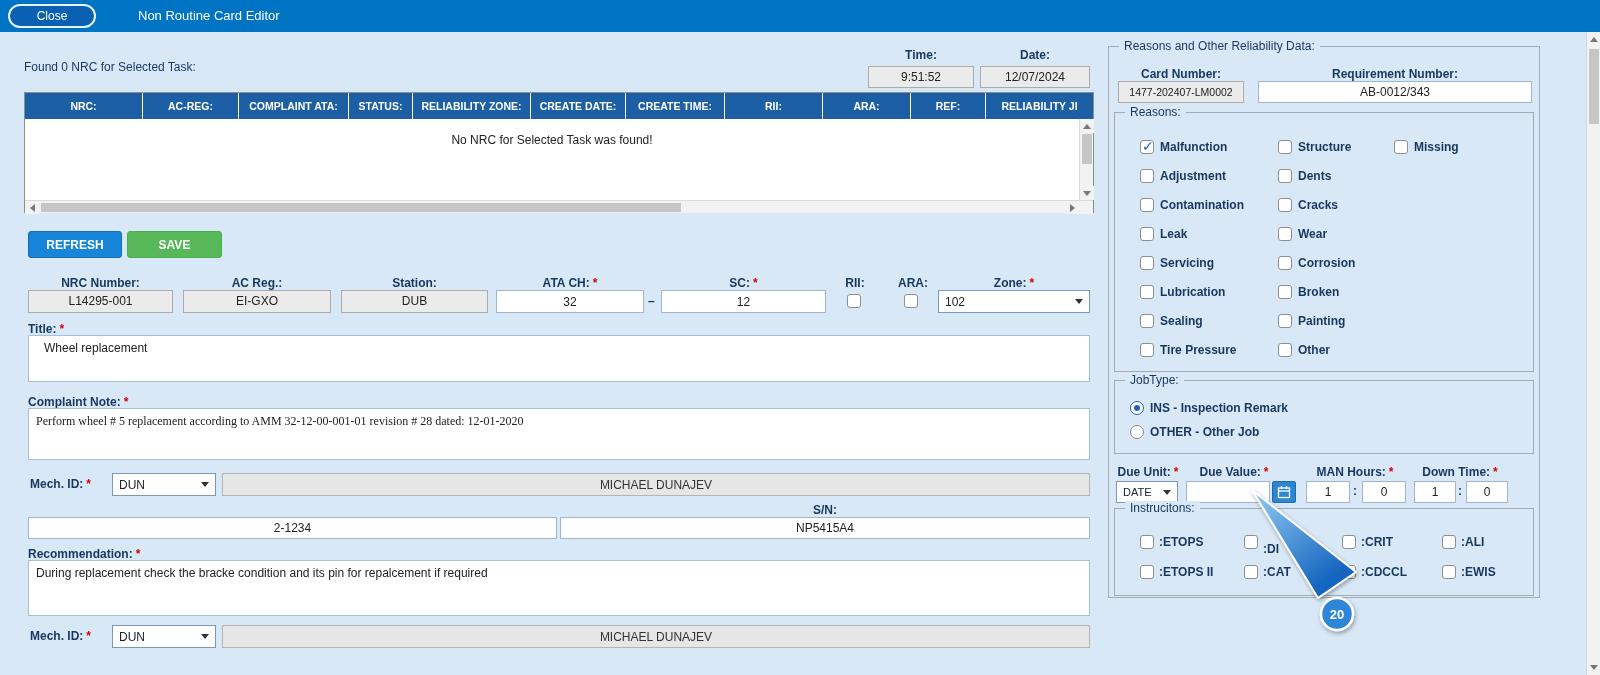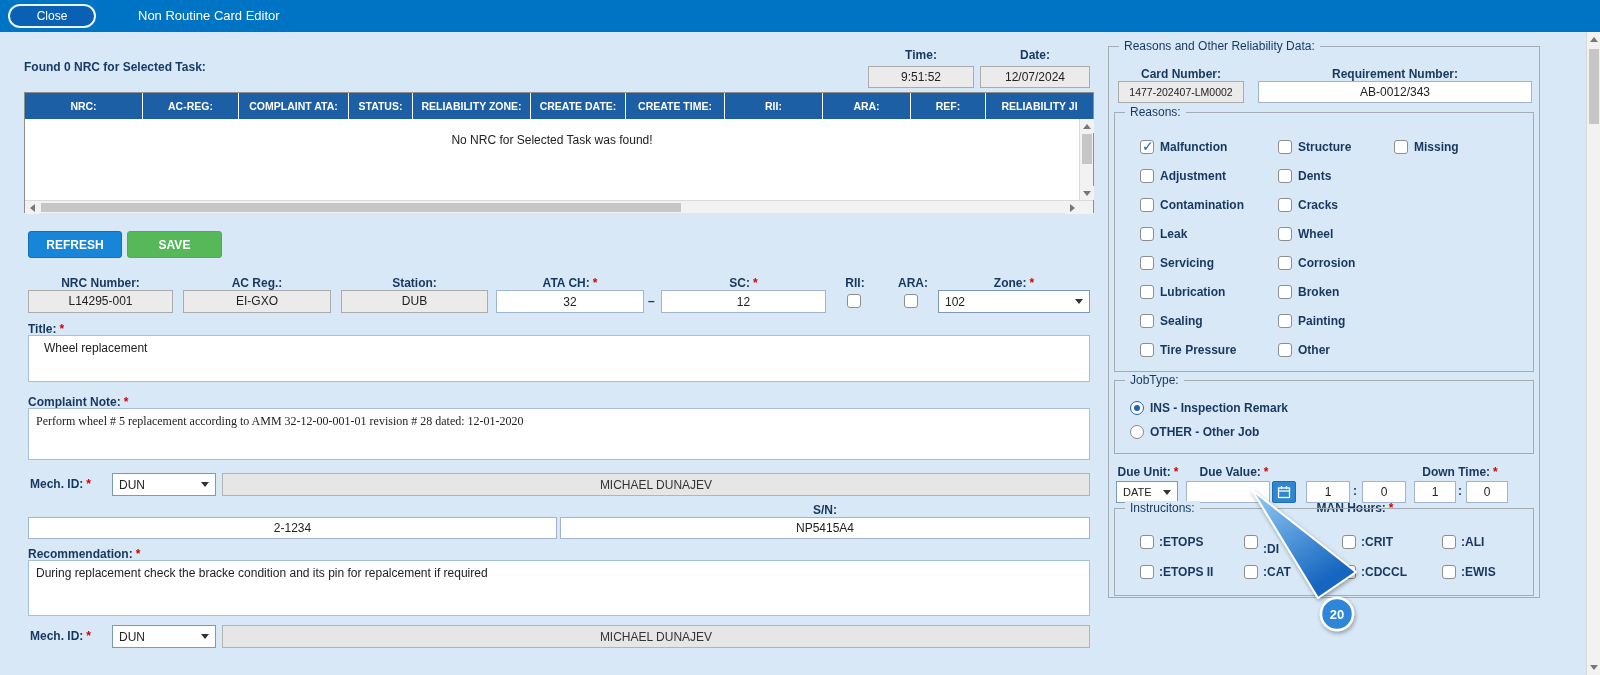--- a/index.html
+++ b/index.html
@@ -9,21 +9,21 @@
   .abs { position:absolute; }
 
   
   #topbar { left:0; top:0; width:1600px; height:32px; background:#0074C4; z-index:5; }
   .close-btn { left:8px; top:4px; width:88px; height:24px; background:#0A60B2; border:2px solid #EAF4FC;
     border-radius:13px; color:#fff; font-size:12px; display:flex; align-items:center; justify-content:center; cursor:pointer; }
   .app-title { left:138px; top:8px; color:#fff; font-size:13px; }
 
   
   .flabel { position:absolute; font-size:12px; font-weight:bold; color:#17375E; }
-  .plain { font-weight:bold; color:#1A3A66; }
+  .plain { font-weight:normal; color:#1A3A66; }
   .center { text-align:center; }
   .req { color:#D80000; margin-left:3px; font-weight:bold; }
   .ro { position:absolute; background:#EBEBEB; border:1px solid #ABABAB; text-align:center; font-size:12px; color:#222; }
   .wt { position:absolute; background:#fff; border:1px solid #9FB6CE; text-align:center; font-size:12px; color:#222; }
   .ta { position:absolute; background:#fff; border:1px solid #A6BFDA; font-size:12px; padding:5px 7px; resize:none; color:#222; font-family:inherit; }
   .ro-bar { position:absolute; background:#E6E6E6; border:1px solid #B4B4B4; text-align:center; font-size:12px; color:#333;
     display:flex; align-items:center; justify-content:center; }
   .btn { position:absolute; display:flex; align-items:center; justify-content:center; color:#fff; font-weight:bold;
     font-size:12px; border-radius:3px; cursor:pointer; }
   .btn-blue { background:#1786D8; border:1px solid #1170B8; }
@@ -206,21 +206,21 @@
   <span class="cb" style="left:1140px;top:343px;"></span>
   <span class="cbl" style="left:1160px;top:343px;">Tire Pressure</span>
 
   <span class="cb" style="left:1278px;top:140px;"></span>
   <span class="cbl" style="left:1298px;top:140px;">Structure</span>
   <span class="cb" style="left:1278px;top:169px;"></span>
   <span class="cbl" style="left:1298px;top:169px;">Dents</span>
   <span class="cb" style="left:1278px;top:198px;"></span>
   <span class="cbl" style="left:1298px;top:198px;">Cracks</span>
   <span class="cb" style="left:1278px;top:227px;"></span>
-  <span class="cbl" style="left:1298px;top:227px;">Wheel</span>
+  <span class="cbl" style="left:1298px;top:227px;">Wear</span>
   <span class="cb" style="left:1278px;top:256px;"></span>
   <span class="cbl" style="left:1298px;top:256px;">Corrosion</span>
   <span class="cb" style="left:1278px;top:285px;"></span>
   <span class="cbl" style="left:1298px;top:285px;">Broken</span>
   <span class="cb" style="left:1278px;top:314px;"></span>
   <span class="cbl" style="left:1298px;top:314px;">Painting</span>
   <span class="cb" style="left:1278px;top:343px;"></span>
   <span class="cbl" style="left:1298px;top:343px;">Other</span>
 
   <span class="cb" style="left:1394px;top:140px;"></span>
@@ -229,21 +229,21 @@
   <div class="fs" style="left:1114px;top:380px;width:420px;height:74px;">
     <span class="fs-legend">JobType:</span>
   </div>
   <span class="rad on" style="left:1130px;top:401px;"></span>
   <span class="cbl" style="left:1150px;top:401px;">INS - Inspection Remark</span>
   <span class="rad" style="left:1130px;top:425px;"></span>
   <span class="cbl" style="left:1150px;top:425px;">OTHER - Other Job</span>
 
   <div class="flabel center" style="left:1110px;top:465px;width:76px;"><span>Due Unit:</span><span class="req">*</span></div>
   <div class="flabel center" style="left:1192px;top:465px;width:84px;"><span>Due Value:</span><span class="req">*</span></div>
-  <div class="flabel center" style="left:1304px;top:465px;width:102px;margin-top:36px;"><span>MAN Hours:</span><span class="req">*</span></div>
+  <div class="flabel center" style="left:1304px;top:465px;width:102px;"><span>MAN Hours:</span><span class="req">*</span></div>
   <div class="flabel center" style="left:1412px;top:465px;width:96px;"><span>Down Time:</span><span class="req">*</span></div>
 
   <div class="sel" style="left:1116px;top:481px;width:62px;height:22px;">
     <span class="sel-val" style="font-size:11px;">DATE</span>
     <span class="sel-arrow"></span>
   </div>
   <input class="wt" style="left: 1186px; top: 481px; width: 84px; height: 22px;" value="">
   <div class="cal-btn" style="left:1272px;top:481px;width:24px;height:22px;">
     <svg width="14" height="14" viewBox="0 0 14 14">
       <rect x="1.5" y="3" width="11" height="9.5" fill="none" stroke="#fff" stroke-width="1.3"></rect>

